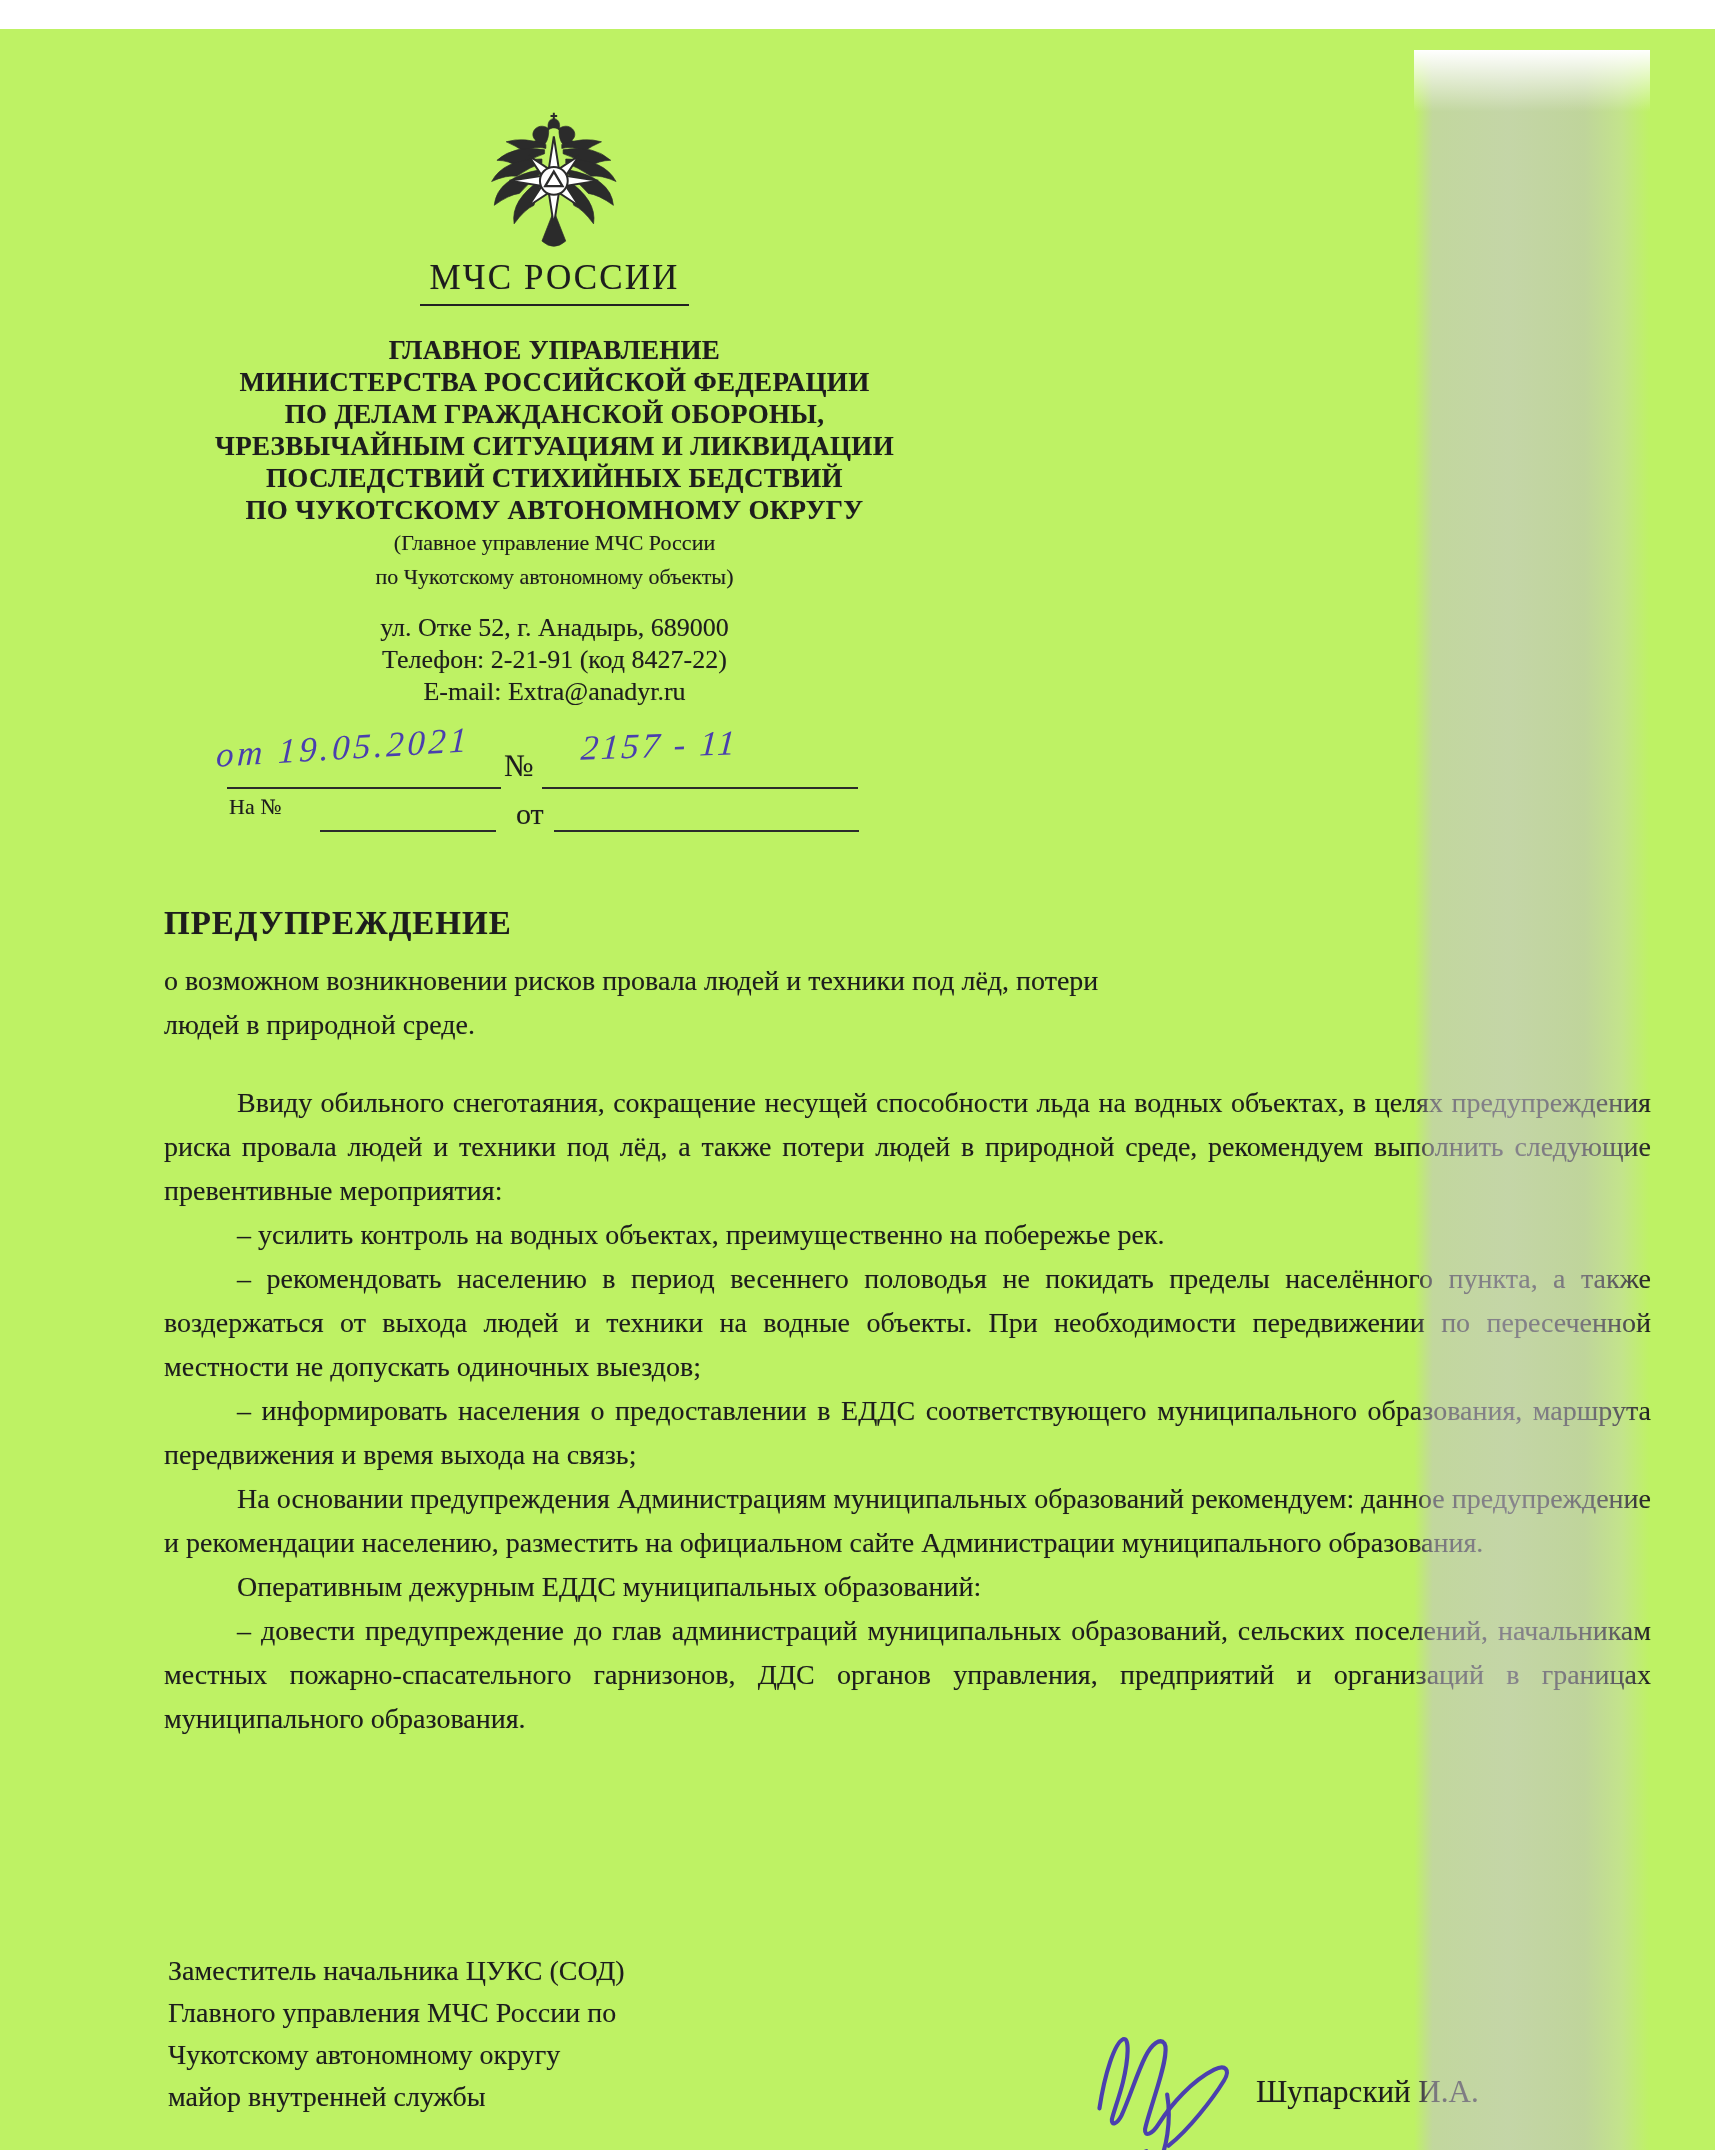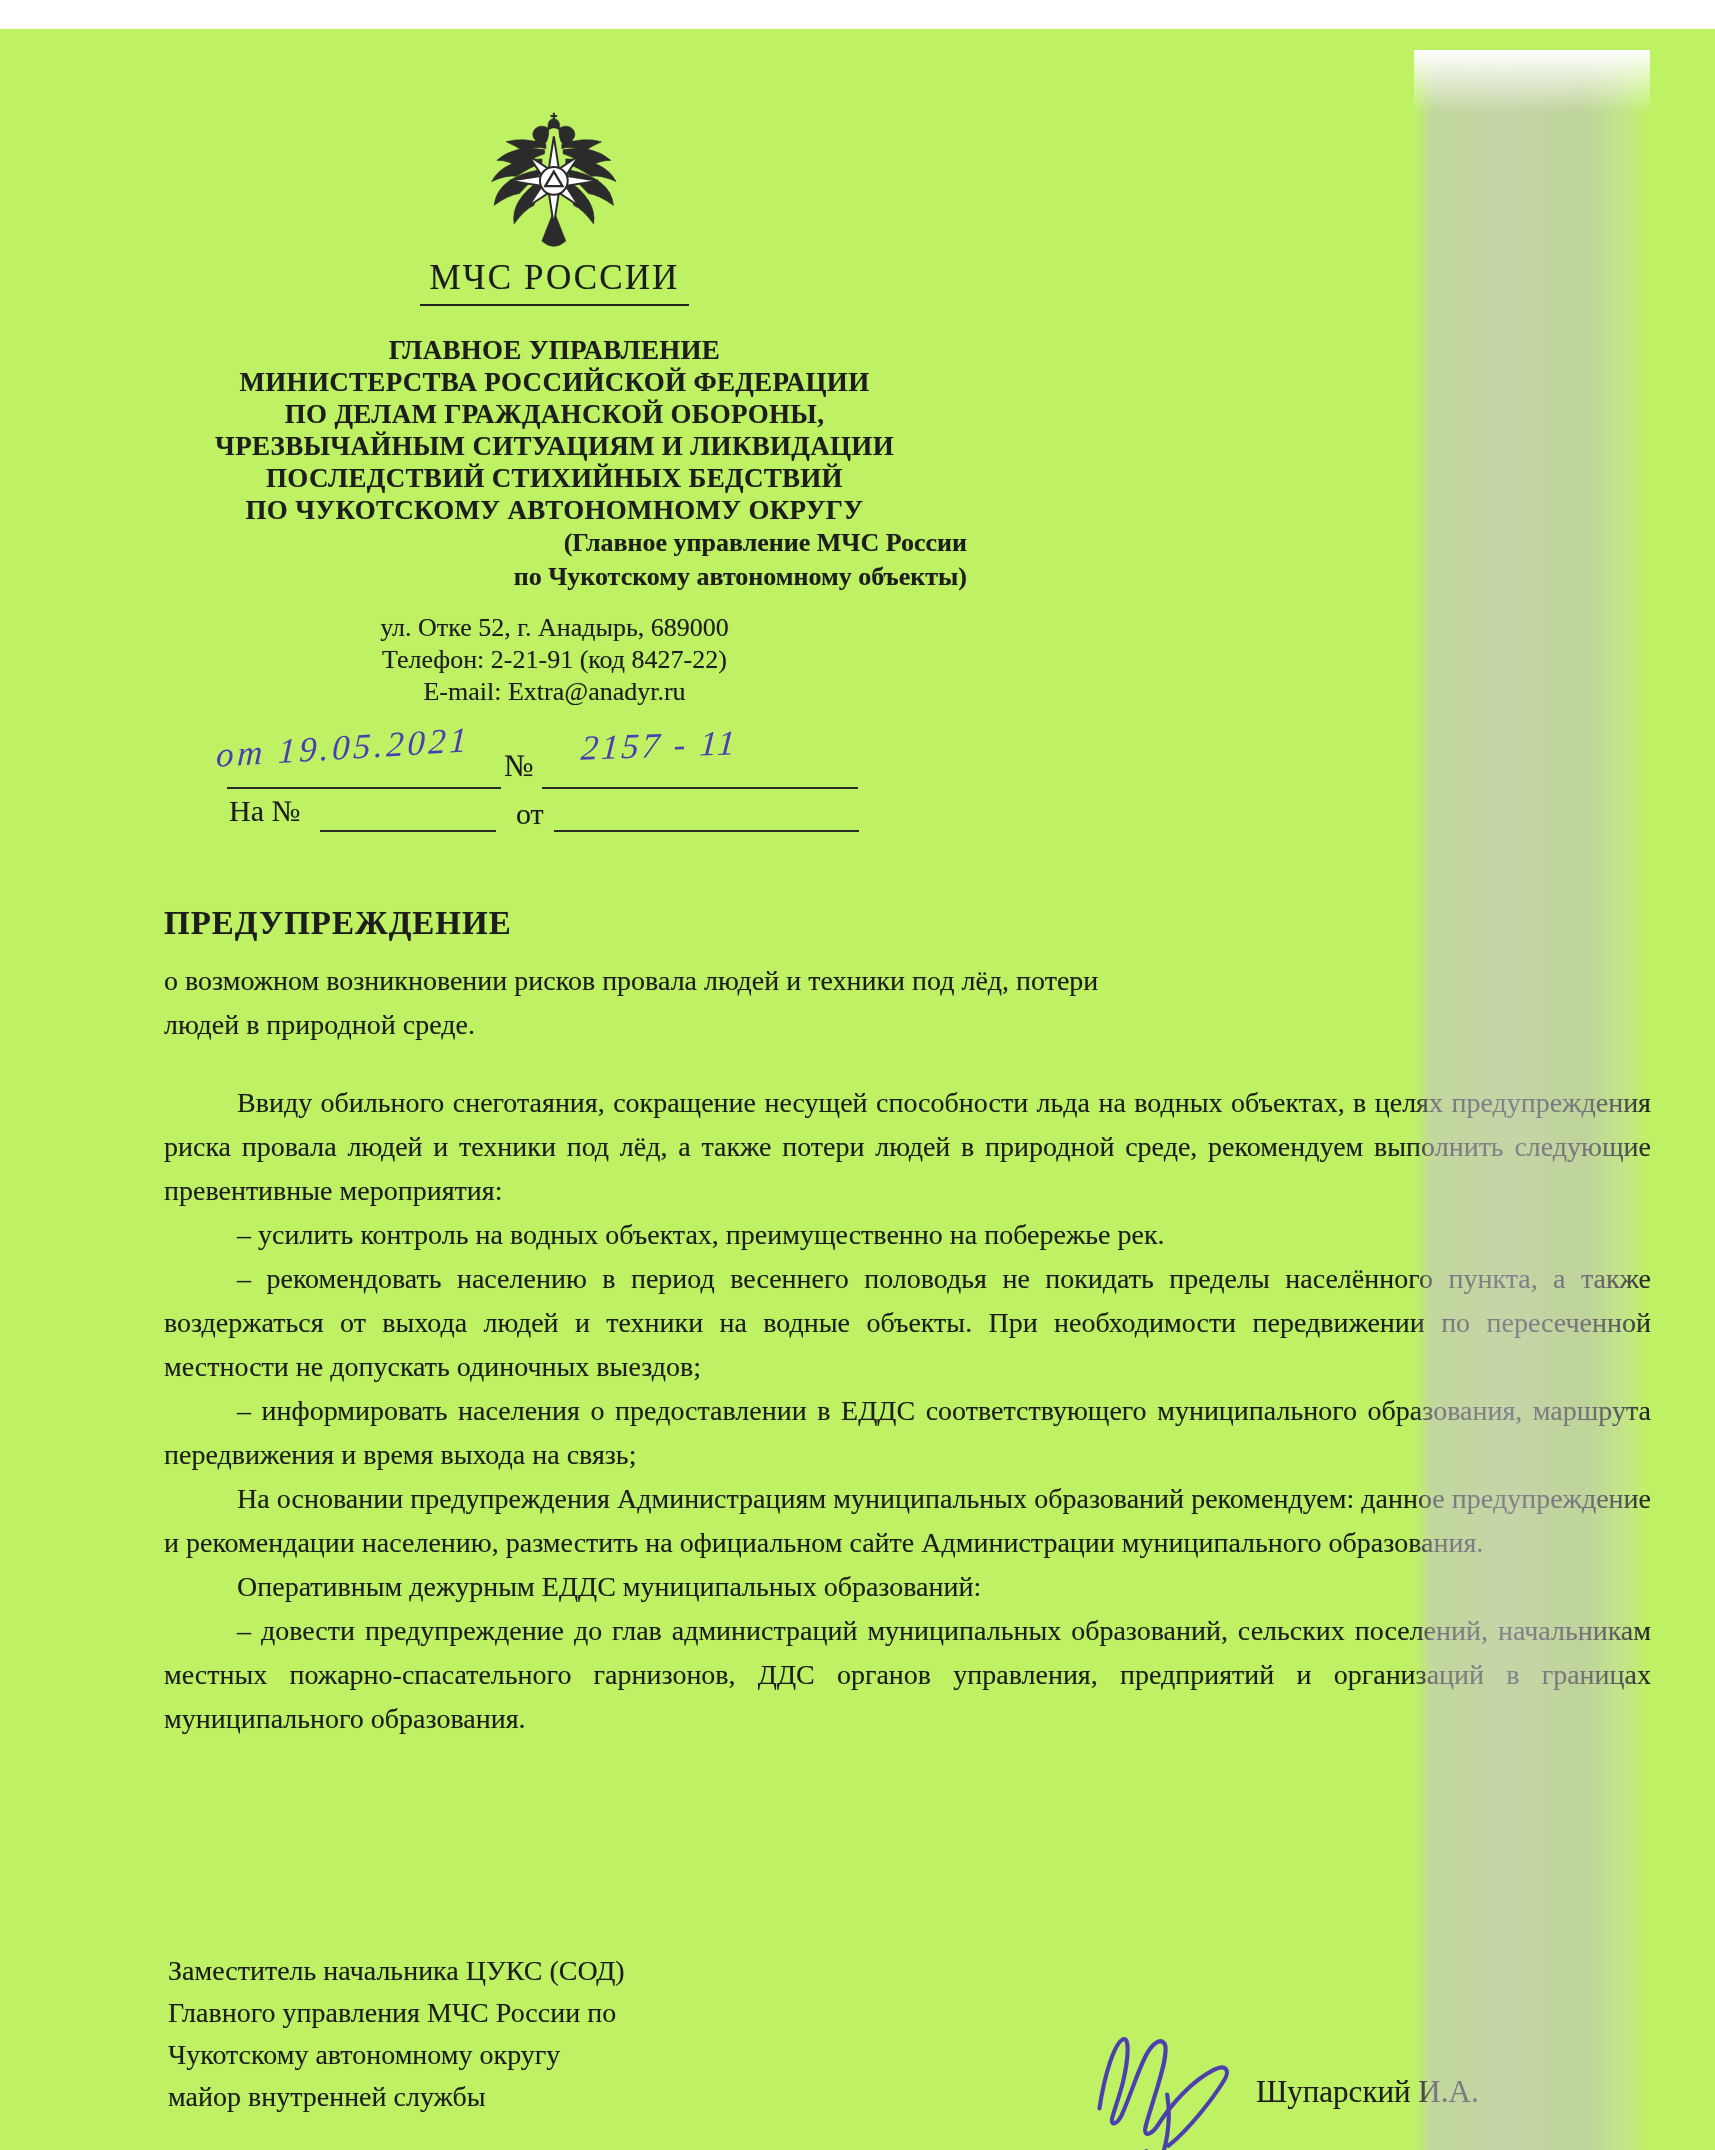--- a/index.html
+++ b/index.html
@@ -30,35 +30,35 @@
     content:""; position:absolute; top:0; left:0; right:0; height:62px;
     background:linear-gradient(to bottom,#fff,rgba(255,255,255,0));
   }
   
   .letterhead{ position:absolute; left:142px; top:82px; width:825px; text-align:center; }
   .emblem{ display:block; margin:0 auto 4.2px auto; }
   .org-short{ font-size:35px; letter-spacing:2.1px; }
   .org-short span{ display:inline-block; border-bottom:2.8px solid #222; padding:0 9.7px 5.5px 9.7px; }
   .org-lines{ margin-top:28px; }
   .org-lines .l{ font-weight:700; font-size:27px; line-height:32px; letter-spacing:0.3px; }
-  .org-alt .l{ font-weight:700; font-size:26px; line-height:34px;text-align:right; }
+  .org-alt .l{ font-weight:400; font-size:22px; line-height:34px; }
   .address{ margin-top:18px; }
   .address .l{ font-size:26px; line-height:32px; }
   
   .blank{ position:absolute; border-top:2.1px solid #2b2b2b; height:0; }
   .hw{
     position:absolute; font-style:italic; color:#4a3fae;
     text-shadow:none; white-space:nowrap;
   }
   .hw-date{ left:216px; top:699px; font-size:35px; letter-spacing:3.5px; transform:rotate(-3.5deg) skewX(-6deg); }
   .hw-number{ left:581px; top:697px; font-size:35px; letter-spacing:2.8px; transform:rotate(-2deg) skewX(-6deg); }
   .num-sign{ position:absolute; left:504px; top:719px; font-size:31px; }
   .line-a{ left:227px; top:758px; width:274px; }
   .line-b{ left:542px; top:758px; width:316px; }
-  .in-label{ position:absolute; left:229px; top:765px; font-size:30px; }
+  .in-label{ position:absolute; left:229px; top:765px; font-size:22px; }
   .line-c{ left:320px; top:801px; width:176px; }
   .in-from{ position:absolute; left:516px; top:768px; font-size:30px; }
   .line-d{ left:554px; top:801px; width:305px; }
   
   .doc-title{
     position:absolute; left:164px; top:876px; width:1487px;
     text-align:left; font-weight:700; font-size:33px; letter-spacing:1px;
   }
   .doc-subtitle{
     position:absolute; left:164px; top:930px; width:1487px;

